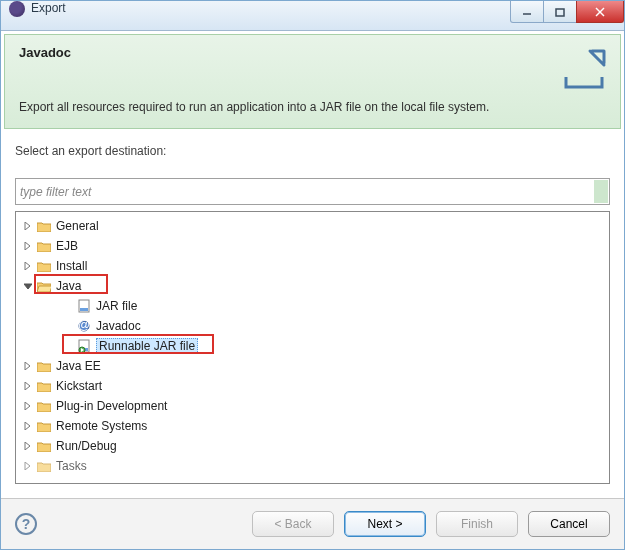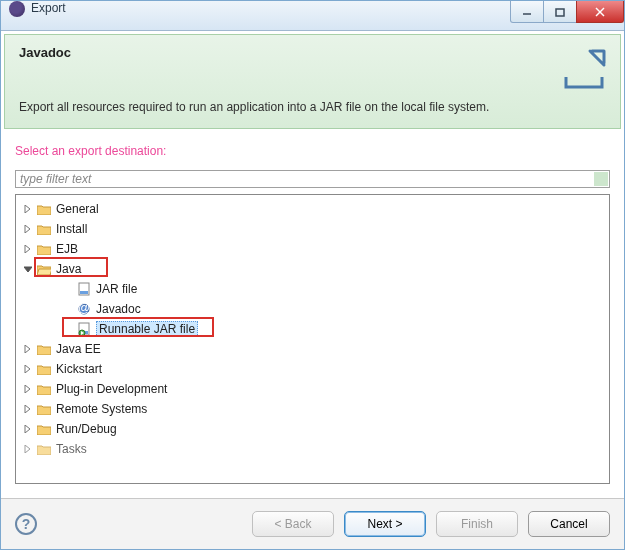--- a/index.html
+++ b/index.html
@@ -57,24 +57,24 @@
   }
   .banner h1 { font-size: 13px; font-weight: bold; margin-bottom: 6px; color: #222; }
   .banner p { font-size: 12px; color: #303030; margin-top: 40px; }
   .banner .export-icon {
     position: absolute; right: 12px; top: 10px;
     width: 48px; height: 48px;
   }
 
   
   .content { flex: 1; padding: 12px 14px 0 14px; display: flex; flex-direction: column; }
-  .label { margin-bottom: 12px; color: #ec4899; }
+  .label { margin-bottom: 20px; color: #404040; }
   .filter {
     border: 1px solid #a0a0a0;
-    height: 18px; padding: 2px 4px;
+    height: 27px; padding: 2px 4px;
     position: relative;
     background: #fff;
     color: #888; font-style: italic;
     display: flex; align-items: center;
   }
   .filter::after {
     content: ""; position: absolute; right: 1px; top: 1px; bottom: 1px; width: 14px;
     background: #cde6cd;
   }
 
@@ -199,35 +199,35 @@
           <span class="tw">
               <svg width="8" height="8">
                 <path d="M1 0 L6 4 L1 8 Z" fill="none" stroke-width="1"></path>
               </svg>
             </span>
           <span class="ico">
               <svg class="folder-ico" viewBox="0 0 14 11">
                 <path d="M0 2 h5 l1 1 h8 v8 h-14 z" fill="#f6cf73" stroke="#c89a3a"></path>
               </svg>
             </span>
+          <span class="lbl">EJB</span>
+        </div>
+
+        <div class="node">
+          <span class="tw">
+              <svg width="8" height="8">
+                <path d="M1 0 L6 4 L1 8 Z" fill="none" stroke-width="1"></path>
+              </svg>
+            </span>
+          <span class="ico">
+              <svg class="folder-ico" viewBox="0 0 14 11">
+                <path d="M0 2 h5 l1 1 h8 v8 h-14 z" fill="#f6cf73" stroke="#c89a3a"></path>
+              </svg>
+            </span>
           <span class="lbl">Install</span>
-        </div>
-
-        <div class="node">
-          <span class="tw">
-              <svg width="8" height="8">
-                <path d="M1 0 L6 4 L1 8 Z" fill="none" stroke-width="1"></path>
-              </svg>
-            </span>
-          <span class="ico">
-              <svg class="folder-ico" viewBox="0 0 14 11">
-                <path d="M0 2 h5 l1 1 h8 v8 h-14 z" fill="#f6cf73" stroke="#c89a3a"></path>
-              </svg>
-            </span>
-          <span class="lbl">EJB</span>
         </div>
 
         <div class="node">
           <span class="tw open">
               <svg width="8" height="8">
                 <path d="M0 2 L8 2 L4 7 Z"></path>
               </svg>
             </span>
           <span class="ico">
               <svg class="folder-ico" viewBox="0 0 14 11">

